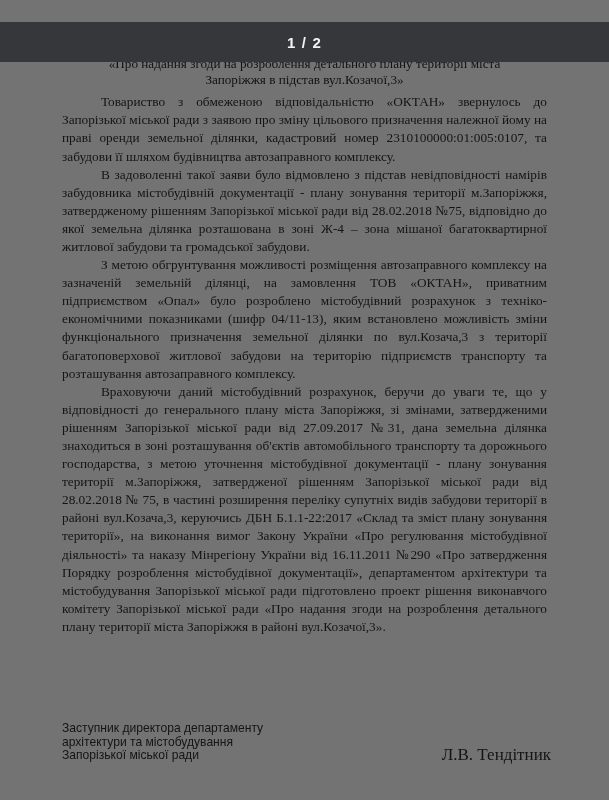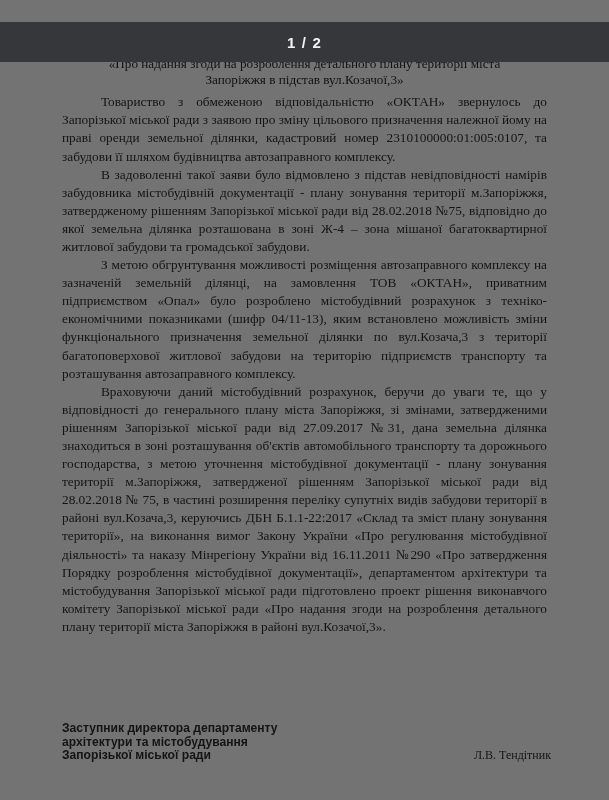--- a/index.html
+++ b/index.html
@@ -94,24 +94,23 @@
     display: flex;
     align-items: flex-end;
     justify-content: space-between;
   }
   .sig-role {
     font-family: "Liberation Sans", "DejaVu Sans", sans-serif;
     font-size: 12.1px;
     line-height: 13.6px;
     color: #141414;
     white-space: pre-line;
-    font-weight: bold;
   }
   .sig-name {
-    font-size: 12px;
+    font-size: 17px;
     line-height: 14px;
     color: #141414;
     white-space: nowrap;
     padding-bottom: 1px;
     padding-right: 8px;
     text-align: center;
   }
 </style>
 </head>
 <body>

